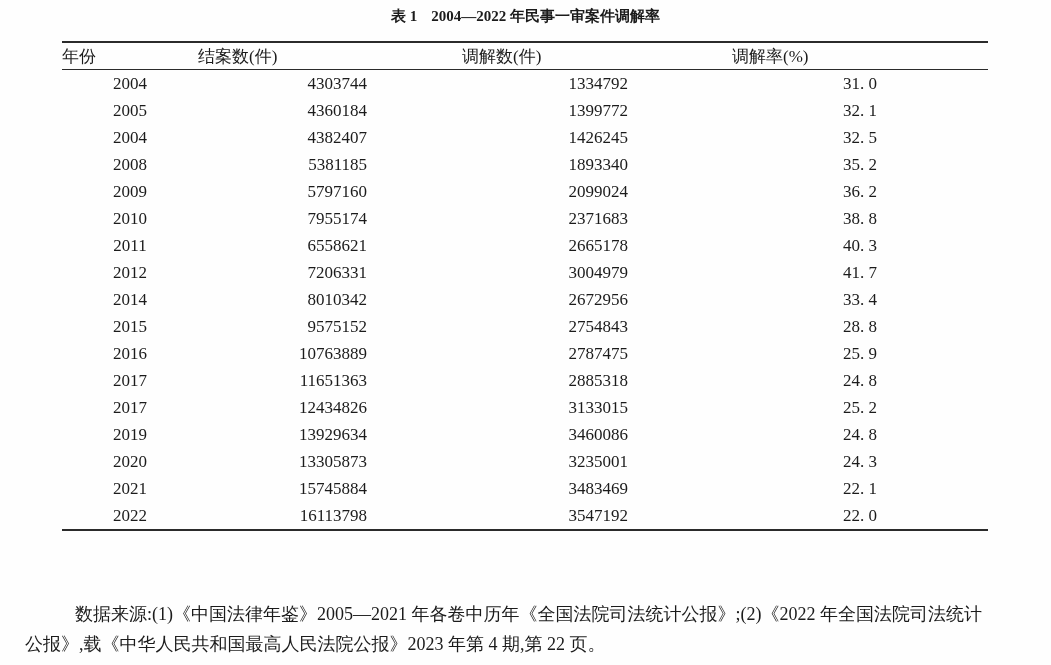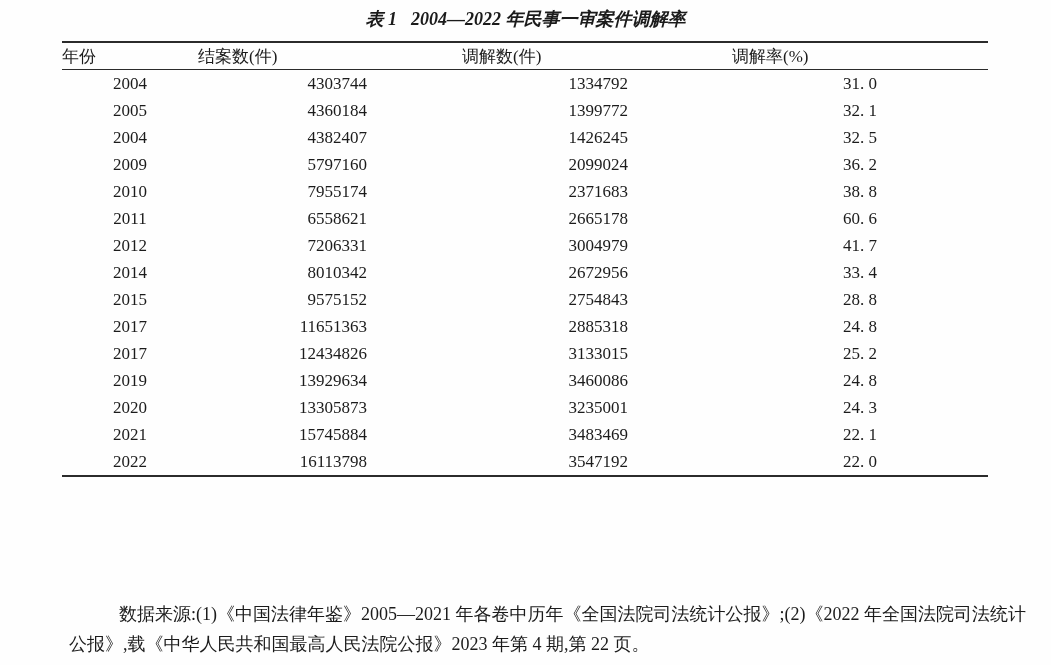--- a/index.html
+++ b/index.html
@@ -16,23 +16,22 @@
     font-family: "Liberation Serif", "DejaVu Serif", serif;
     overflow: hidden;
   }
   .title {
     position: absolute;
     top: 7px;
     left: 0;
     width: 100%;
     text-align: center;
     font-weight: bold;
-    font-size: 18px;
+    font-size: 15px;
     white-space: pre;
-    font-style: italic;
   }
   .title .gap { display: inline-block; width: 14px; }
   .table-wrap {
     position: absolute;
     top: 41px;
     left: 62px;
     width: 926px;
   }
   table.data {
     width: 926px;
@@ -61,21 +60,21 @@
   td.c3 { text-align: right; padding-right: 104px !important; }
   td.c4 { text-align: center; }
   .footnote {
     position: absolute;
     left: 25px;
     top: 599px;
     width: 1003px;
     font-size: 18px;
     line-height: 30px;
   }
-  .fn-line { white-space: pre-wrap; margin-left: 44px; }
+  .fn-line { white-space: pre-wrap; }
   .fn-line.indent { text-indent: 50px; }
 </style>
 </head>
 <body>
 
 <div class="page">
 
   <div class="title"><span>表 1</span><span class="gap"></span><span>2004—2022 年民事一审案件调解率</span></div>
 
   <div class="table-wrap">
@@ -110,40 +109,46 @@
     </tr>
 
     <tr>
       <td class="c1">2004</td>
       <td class="c2">4382407</td>
       <td class="c3">1426245</td>
       <td class="c4">32. 5</td>
     </tr>
 
 
+    <tr>
+      <td class="c1">2008</td>
+      <td class="c2">5381185</td>
+      <td class="c3">1893340</td>
+      <td class="c4">35. 2</td>
+    </tr>
 
     <tr>
       <td class="c1">2009</td>
       <td class="c2">5797160</td>
       <td class="c3">2099024</td>
       <td class="c4">36. 2</td>
     </tr>
 
     <tr>
       <td class="c1">2010</td>
       <td class="c2">7955174</td>
       <td class="c3">2371683</td>
       <td class="c4">38. 8</td>
     </tr>
 
     <tr>
       <td class="c1">2011</td>
       <td class="c2">6558621</td>
       <td class="c3">2665178</td>
-      <td class="c4">60. 6</td>
+      <td class="c4">40. 3</td>
     </tr>
 
     <tr>
       <td class="c1">2012</td>
       <td class="c2">7206331</td>
       <td class="c3">3004979</td>
       <td class="c4">41. 7</td>
     </tr>
 
 
@@ -154,20 +159,26 @@
       <td class="c4">33. 4</td>
     </tr>
 
     <tr>
       <td class="c1">2015</td>
       <td class="c2">9575152</td>
       <td class="c3">2754843</td>
       <td class="c4">28. 8</td>
     </tr>
 
+    <tr>
+      <td class="c1">2016</td>
+      <td class="c2">10763889</td>
+      <td class="c3">2787475</td>
+      <td class="c4">25. 9</td>
+    </tr>
 
     <tr>
       <td class="c1">2017</td>
       <td class="c2">11651363</td>
       <td class="c3">2885318</td>
       <td class="c4">24. 8</td>
     </tr>
 
     <tr>
       <td class="c1">2017</td>

